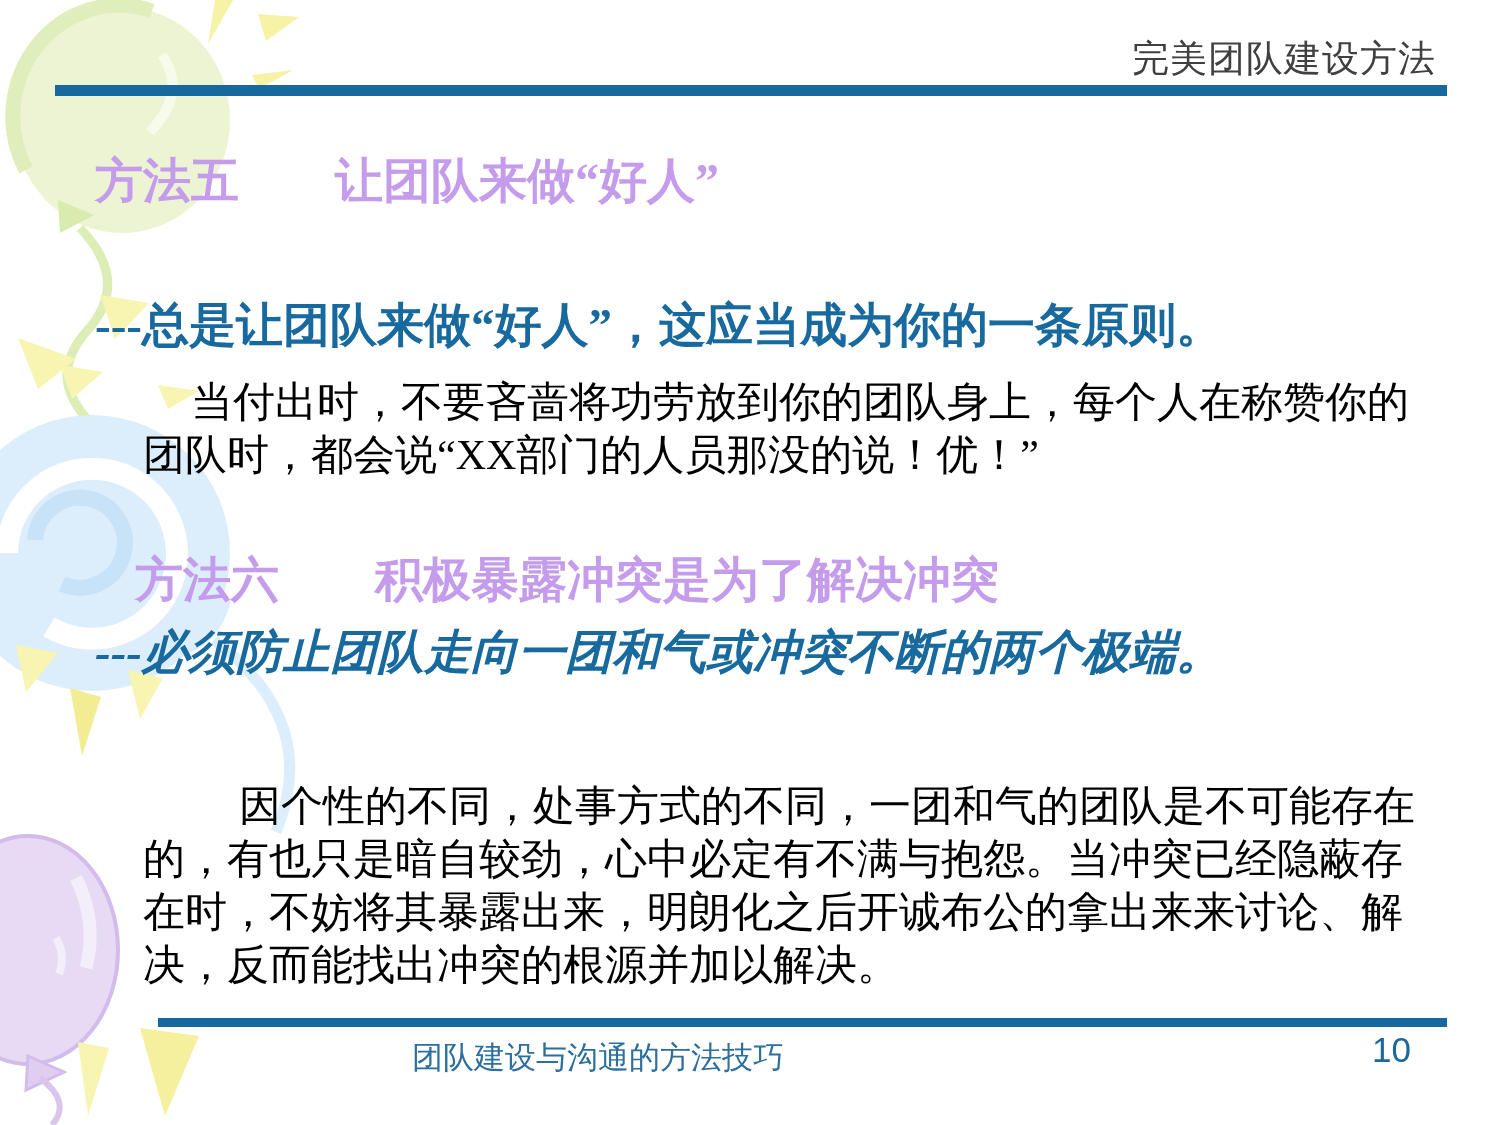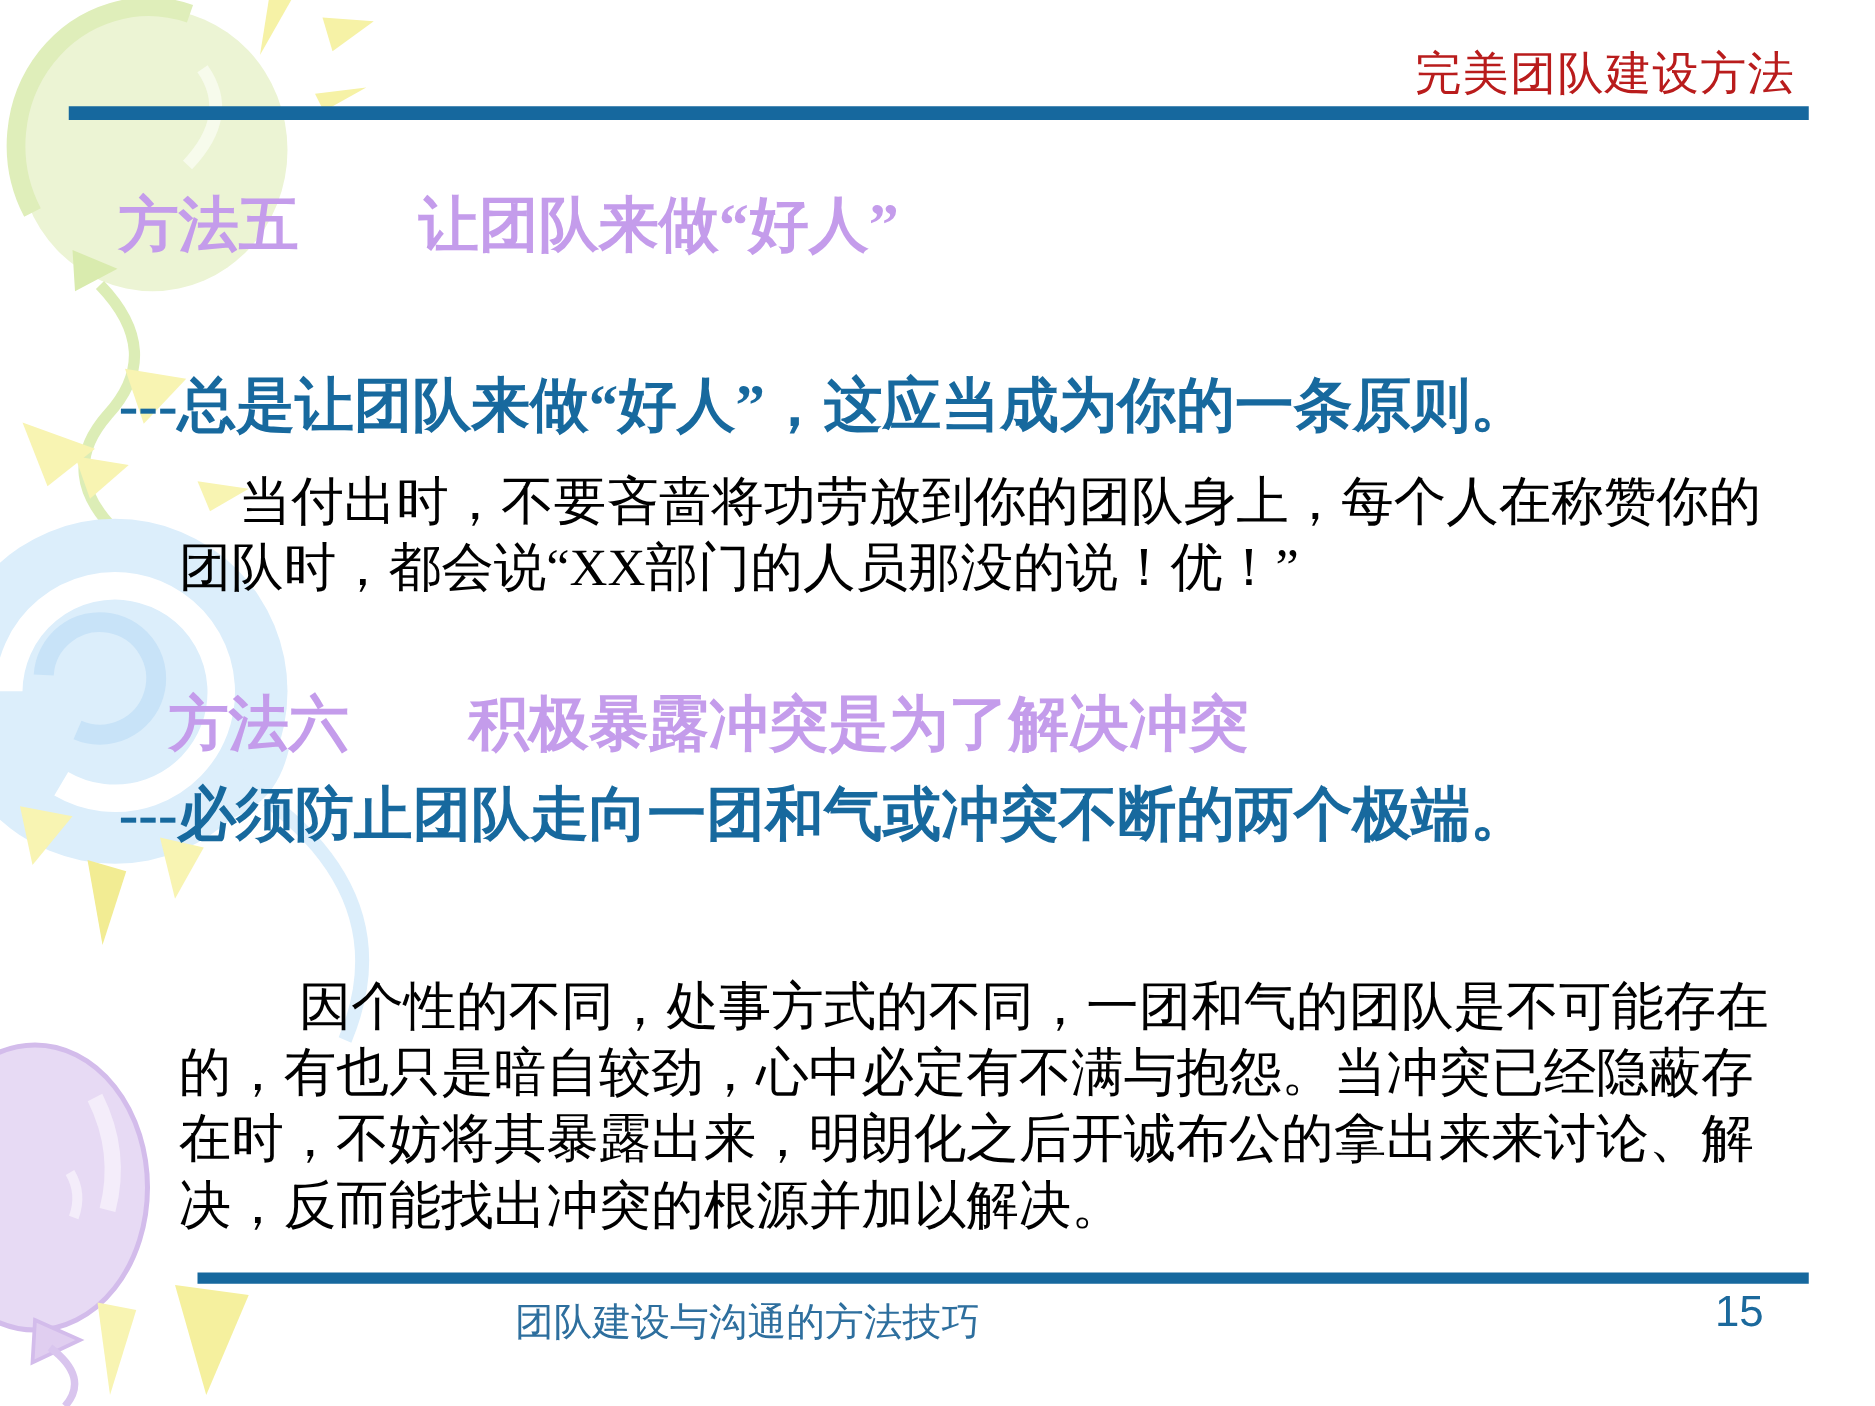--- a/index.html
+++ b/index.html
@@ -8,39 +8,39 @@
     font-family:"Liberation Serif", serif;
     position:relative;
   }
   .slide{position:absolute;inset:0;width:1500px;height:1125px;background:#ffffff;}
   svg.bg{position:absolute;top:0;left:0;z-index:0;}
   .layer{position:absolute;z-index:1;}
 
   .header-title{
     top:34px;right:64px;
     font-size:37px;letter-spacing:1px;
-    color:#b91c1c;
+    color:#404040;
   }
   .rule{background:#16689E;}
   .rule-top{top:85px;left:55px;width:1392px;height:11px;}
   .rule-bottom{top:1018px;left:158px;width:1289px;height:9px;}
 
   .h-purple{
     color:#C49CEB;font-size:48px;font-weight:bold;line-height:1.2;
     left:95px;white-space:nowrap;
   }
   .h1{top:152px;}
   .h2{top:551px;margin-left:40px;}
 
   .p-blue{
     color:#17699E;font-size:47px;font-weight:bold;line-height:1.25;
     left:95px;white-space:nowrap;
   }
   .p1{top:296px;}
-  .p2{top:623px;}
+  .p2{top:623px;font-style:italic;}
 
   .body-text{
     color:#000000;font-size:42px;line-height:53px;
     left:143px;width:1292px;white-space:pre-line;
   }
   .b1{top:376px;text-indent:48px;}
   .b2{top:780px;text-indent:96px;}
 
   .footer-label{
     top:1037px;left:0;width:1196px;text-align:center;
@@ -118,15 +118,15 @@
 
   <div class="layer h-purple h2">方法六　　积极暴露冲突是为了解决冲突</div>
   <div class="layer p-blue p2">---必须防止团队走向一团和气或冲突不断的两个极端。</div>
   <div class="layer body-text b2">因个性的不同，处事方式的不同，一团和气的团队是不可能存在
 的，有也只是暗自较劲，心中必定有不满与抱怨。当冲突已经隐蔽存
 在时，不妨将其暴露出来，明朗化之后开诚布公的拿出来来讨论、解
 决，反而能找出冲突的根源并加以解决。</div>
 
   <div class="layer rule rule-bottom"></div>
   <div class="layer footer-label">团队建设与沟通的方法技巧</div>
-  <div class="layer page-number">15</div>
+  <div class="layer page-number">10</div>
 
 </div>
 
 </body></html>

